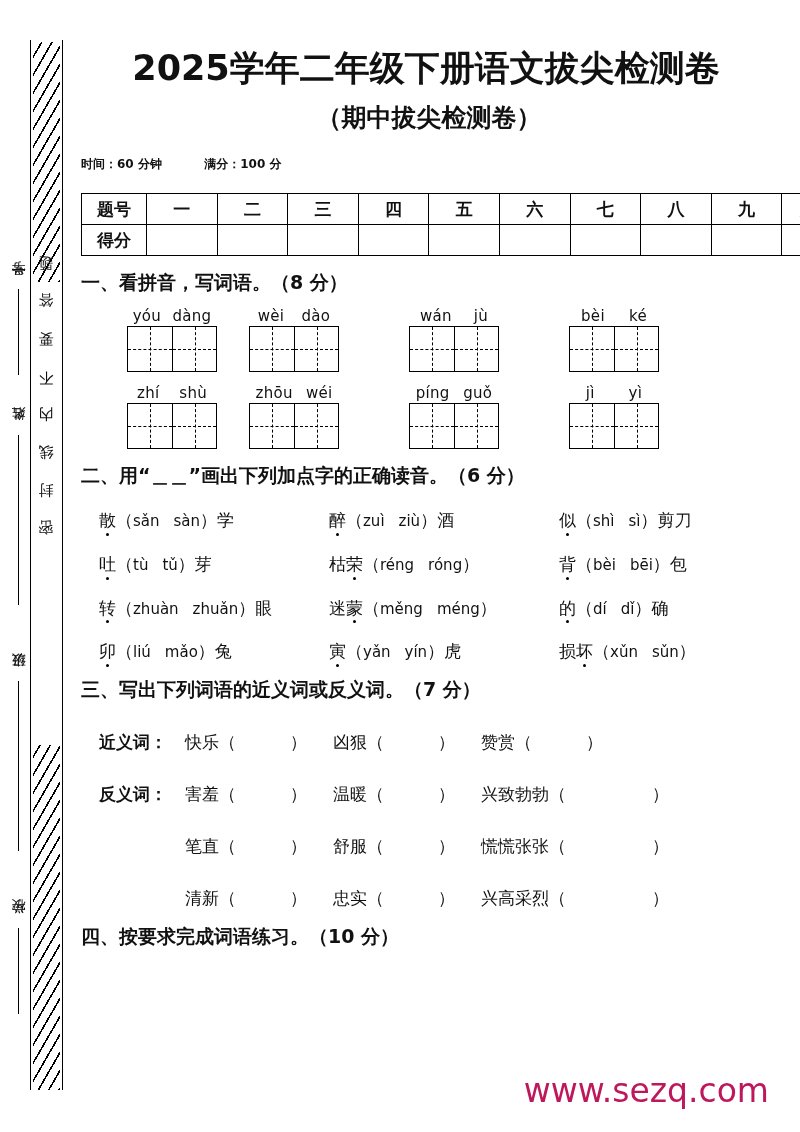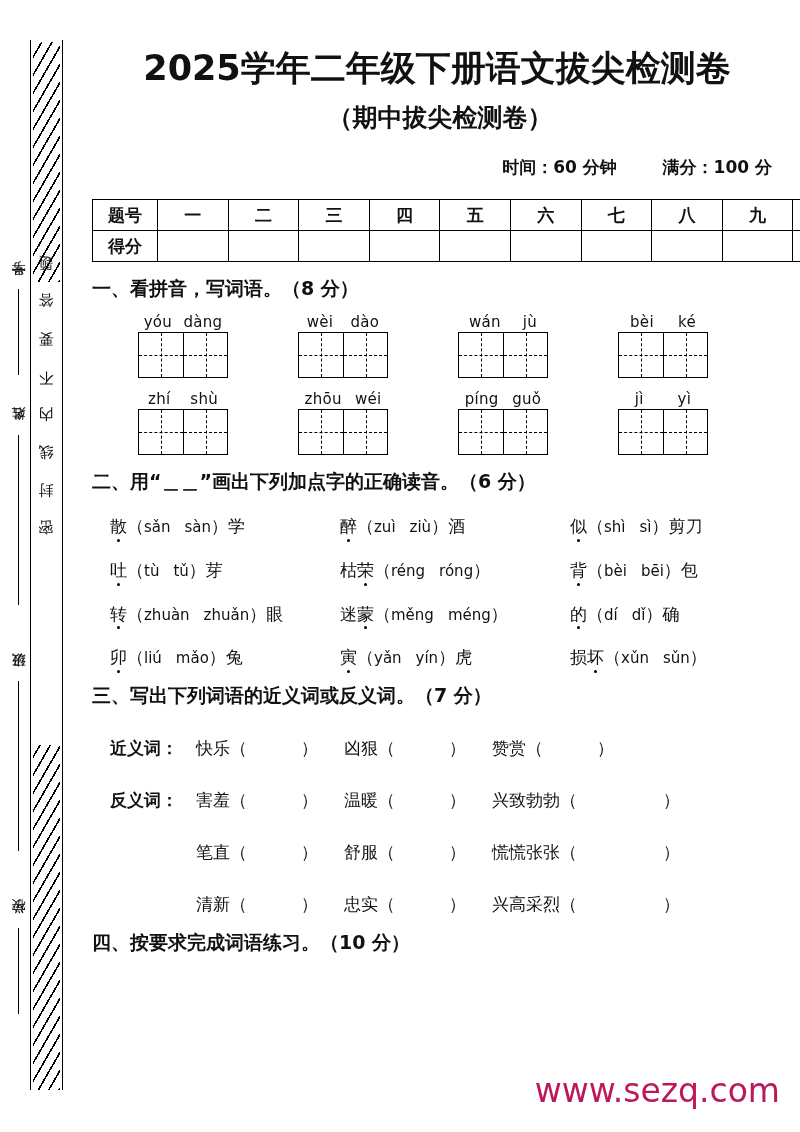--- a/index.html
+++ b/index.html
@@ -113,21 +113,21 @@
   .if-3 { top: 678px; }
   .if-4 { top: 925px; }
   .if-1 .info-line { height: 86px; }
   .if-2 .info-line { height: 170px; }
   .if-3 .info-line { height: 170px; }
   .if-4 .info-line { height: 86px; }
 
   
   .page {
     position: absolute;
-    left: 92px;
+    left: 81px;
     top: 0;
     width: 708px;
     height: 1132px;
   }
 
   .title {
     margin: 48px 0 0 0;
     text-align: center;
     font-size: 35px;
     font-weight: 700;
@@ -137,22 +137,22 @@
   }
   .subtitle {
     margin: 12px 0 0 0;
     text-align: center;
     font-size: 25px;
     font-weight: 700;
     padding-right: 12px;
   }
   .meta-line {
     margin: 22px 28px 0 0;
-    text-align: right;
-    font-size: 17px;
+    text-align: left;
+    font-size: 12px;
     font-weight: 700;
   }
   .meta-line .gap { display: inline-block; width: 34px; }
 
   
   .score-table {
     margin: 20px 0 0 0;
     border-collapse: collapse;
     width: 772px;
     table-layout: fixed;
@@ -181,21 +181,21 @@
     display: flex;
     justify-content: flex-start;
     margin-top: 12px;
     padding-left: 22px;
   }
   .pinyin-group {
     display: flex;
     flex-direction: column;
     align-items: center;
   }
-  .pg-1 { margin-right: 70px; padding-left: 24px; }
+  .pg-1 { margin-right: 32px; padding-left: 24px; }
   .pg-2 { margin-right: 70px; }
   .pg-3 { margin-right: 70px; text-align: right; }
   .py-text {
     display: flex;
     justify-content: space-around;
     width: 100%;
     font-family: "DejaVu Sans", "Liberation Sans", sans-serif;
     font-size: 15px;
     margin-bottom: 1px;
     letter-spacing: 0.3px;

